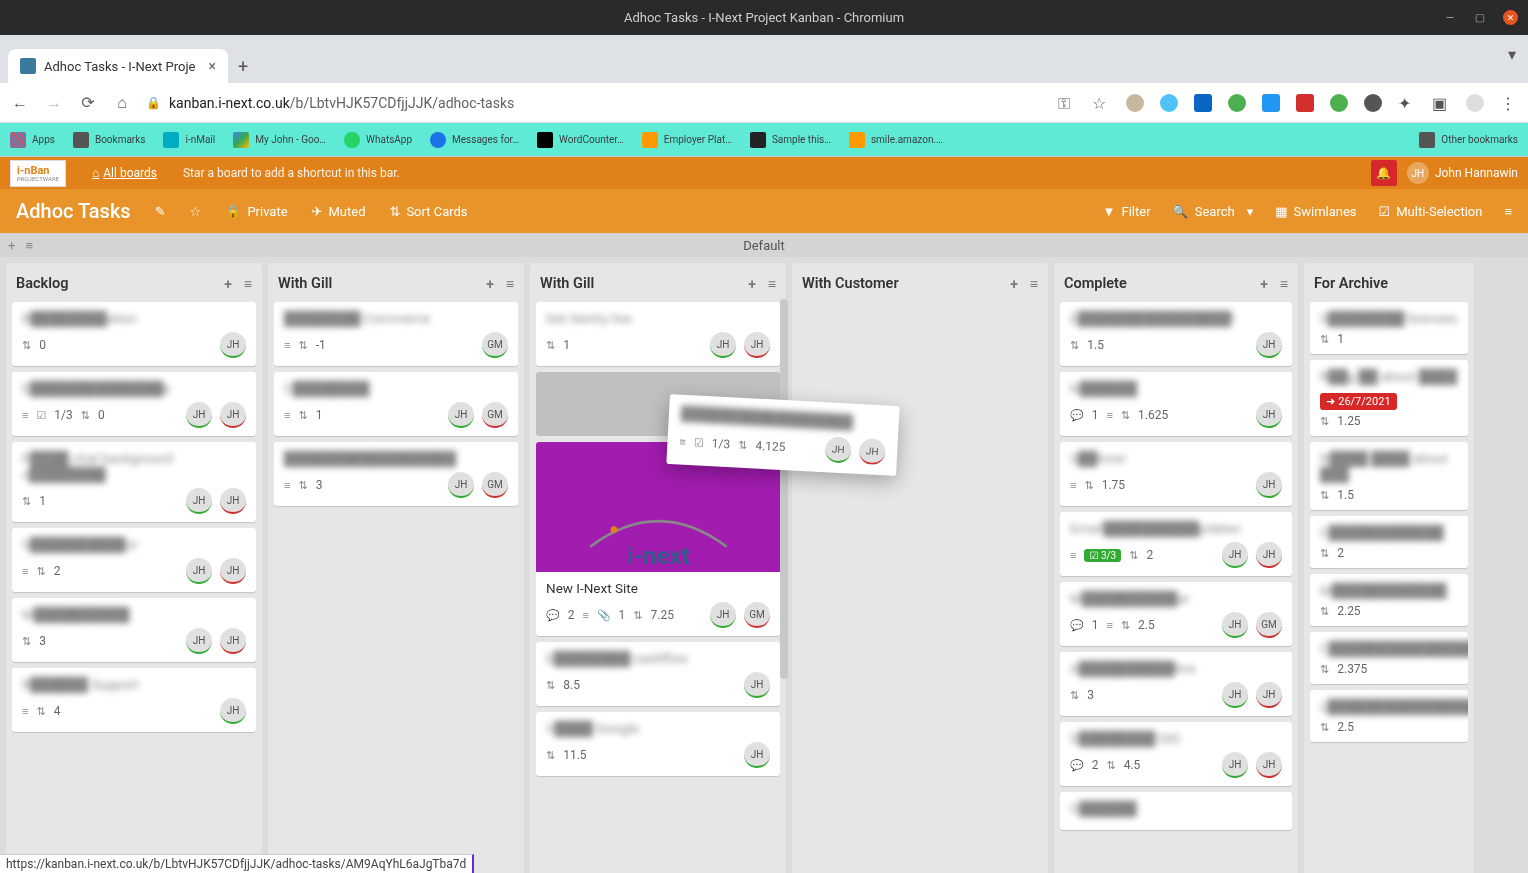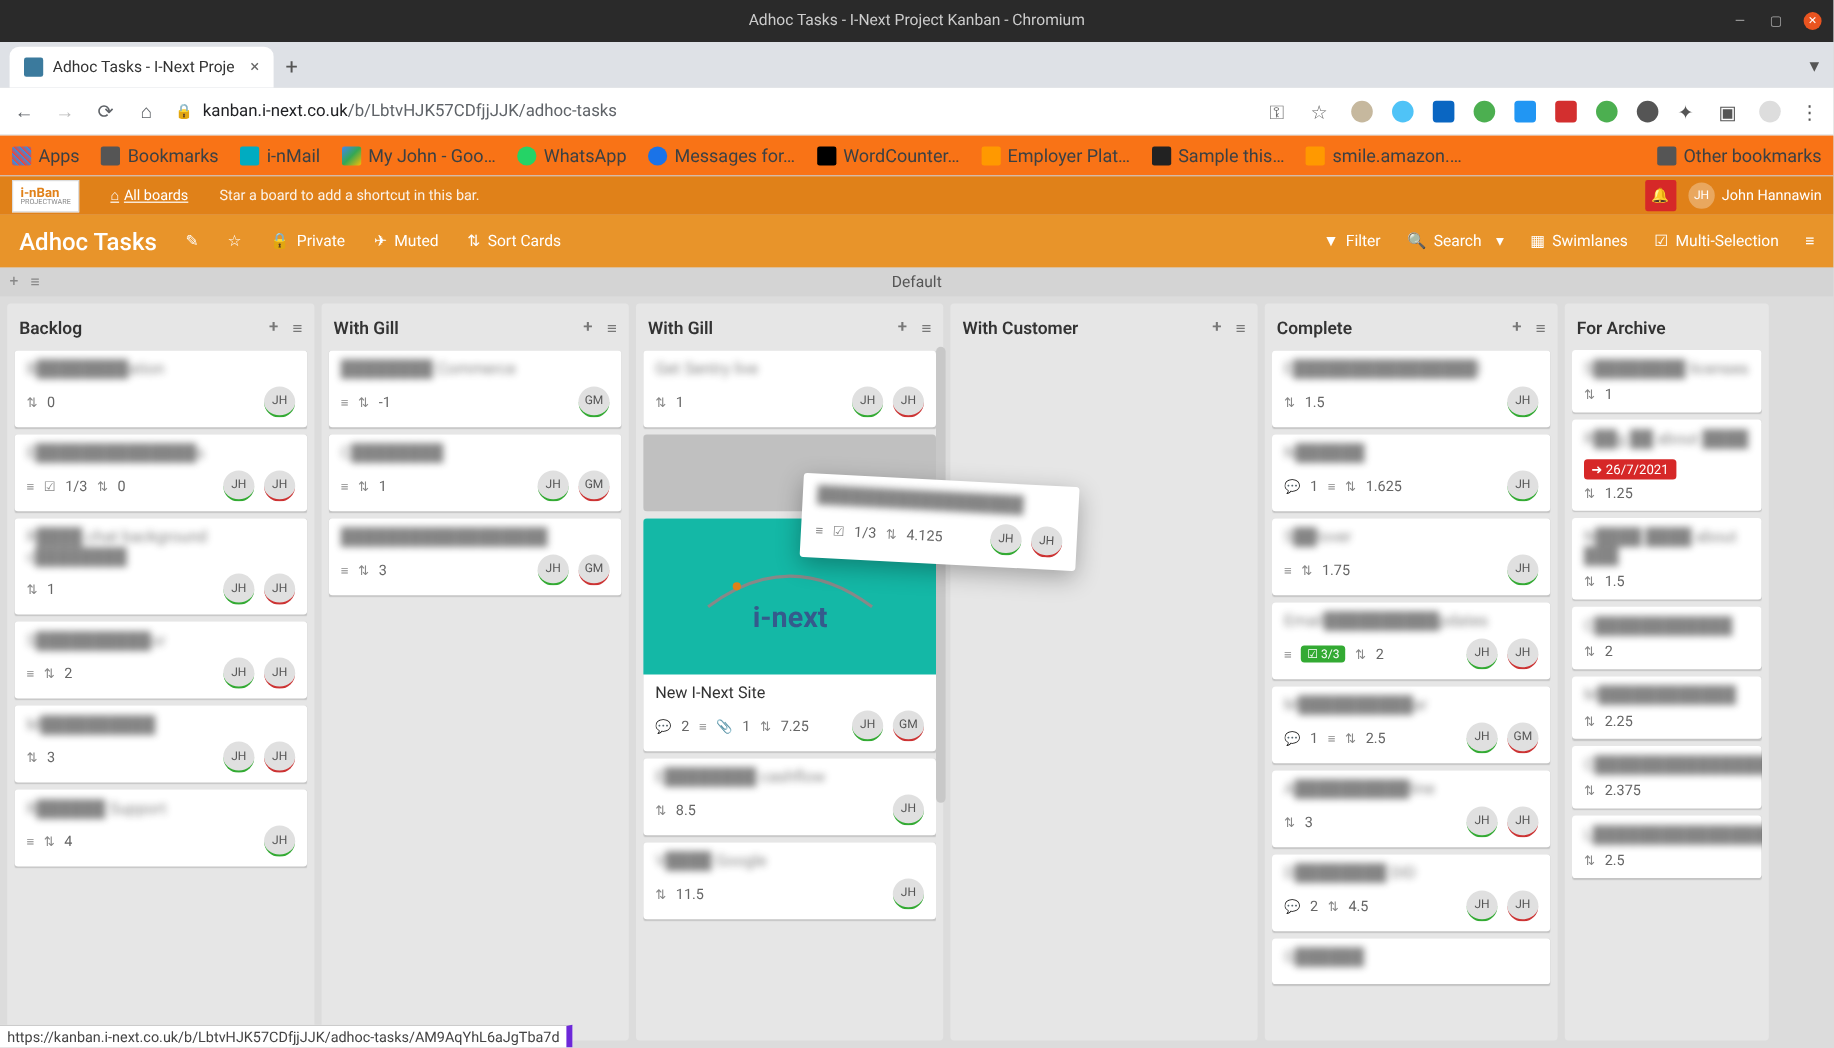--- a/index.html
+++ b/index.html
@@ -1,37 +1,37 @@
 <!DOCTYPE html>
 <html><head>
 <meta charset="utf-8">
 <style>
 *{box-sizing:border-box;margin:0;padding:0;font-family:-apple-system,BlinkMacSystemFont,"Segoe UI",Roboto,Arial,sans-serif}
 body{background:#dcdcdc;width:1528px;height:873px;overflow:hidden;position:relative}
 .titlebar{background:#2a2a2a;color:#ccc;height:35px;display:flex;align-items:center;justify-content:center;font-size:13px;position:relative}
 .titlebar .win-controls{position:absolute;right:10px;display:flex;gap:16px}
 .titlebar .win-controls span{width:14px;height:14px;display:inline-flex;align-items:center;justify-content:center;color:#aaa;font-size:11px}
 .titlebar .win-controls .close{background:#e95420;border-radius:50%;width:15px;height:15px;color:#fff;font-size:9px}
-.chrome-tabs{background:#dee1e6;height:38px;display:flex;align-items:flex-end;padding:0 8px;position:relative}
+.chrome-tabs{background:#dee1e6;height:48px;display:flex;align-items:flex-end;padding:0 8px;position:relative}
 .tab{background:#fff;height:34px;border-radius:8px 8px 0 0;padding:0 12px;display:flex;align-items:center;gap:8px;font-size:13px;color:#333;width:220px}
 .tab .favicon{width:16px;height:16px;background:#3b7a9d;border-radius:2px}
 .tab .tab-title{flex:1;white-space:nowrap;overflow:hidden;text-overflow:ellipsis}
 .tab .tab-close{color:#666;font-size:14px}
 .newtab{margin-left:10px;color:#555;font-size:18px;padding-bottom:6px}
 .chrome-tabs .menu-v{position:absolute;right:12px;top:10px;color:#555}
 .addr-bar{background:#fff;height:40px;display:flex;align-items:center;padding:0 10px;gap:14px;border-bottom:1px solid #ddd}
 .addr-bar .nav-btn{color:#5f6368;font-size:16px;width:20px;text-align:center}
 .addr-bar .nav-btn.fwd{color:#bbb}
 .url-box{flex:1;display:flex;align-items:center;gap:8px;font-size:14px;color:#202124}
 .url-box .lock{color:#5f6368;font-size:12px}
 .url-box .domain{color:#202124}
 .url-box .path{color:#5f6368}
 .ext-icons{display:flex;gap:16px;align-items:center}
 .ext-icons span{width:18px;height:18px;display:inline-block;border-radius:3px}
-.bookmarks-bar{background:#f97316;height:34px;display:flex;align-items:center;padding:0 10px;gap:18px;font-size:15px;color:#3c4043;border-bottom:1px solid #ccc}
+.bookmarks-bar{background:#5eead4;height:34px;display:flex;align-items:center;padding:0 10px;gap:18px;font-size:10px;color:#3c4043;border-bottom:1px solid #ccc}
 .bm-item{display:flex;align-items:center;gap:6px;white-space:nowrap}
 .bm-item .bi{width:16px;height:16px;background:#888;border-radius:2px;display:inline-block}
 .bookmarks-bar .other{margin-left:auto}
 .app-top{background:#e08119;height:32px;display:flex;align-items:center;padding:0 10px;gap:26px;font-size:12px;color:#fff}
 .app-logo{background:#fff;color:#e08119;font-weight:bold;padding:4px 6px;font-size:11px;border:1px solid #ddd;line-height:1}
 .app-logo small{display:block;font-size:6px;color:#888;font-weight:normal}
 .all-boards{display:flex;align-items:center;gap:4px;text-decoration:underline}
 .app-top .user-area{margin-left:auto;display:flex;align-items:center;gap:10px}
 .bell-btn{background:#d62828;width:26px;height:26px;display:flex;align-items:center;justify-content:center;border-radius:2px}
 .user-chip{display:flex;align-items:center;gap:6px;font-size:12px}
@@ -51,26 +51,26 @@
 .card{background:#fff;border-radius:3px;padding:8px 10px;box-shadow:0 1px 1px rgba(0,0,0,.15);position:relative}
 .card-title{font-size:13.5px;color:#333;margin-bottom:6px;filter:blur(3px);opacity:.6}
 .card-title.clear{filter:none;opacity:1}
 .card-footer{display:flex;align-items:center;gap:8px;font-size:12px;color:#666}
 .card-footer .spacer{flex:1}
 .mini-avatar{width:26px;height:26px;border-radius:50%;background:#e0e0e0;display:inline-flex;align-items:center;justify-content:center;font-size:10px;color:#555;border-bottom:2px solid #3a3}
 .mini-avatar.red{border-bottom-color:#c33}
 .ico{font-size:11px;color:#888}
 .badge-date{background:#d62828;color:#fff;font-size:11px;padding:2px 6px;border-radius:3px;display:inline-flex;align-items:center;gap:3px;margin-bottom:4px}
 .badge-check{background:#3a3;color:#fff;font-size:10px;padding:1px 5px;border-radius:3px}
-.card-cover{background:#14b8a6;display:flex;align-items:center;justify-content:center;height:130px;margin:-8px -10px 8px;border-radius:3px 3px 0 0}
+.card-cover{background:#a21caf;display:flex;align-items:flex-end;justify-content:center;height:130px;margin:-8px -10px 8px;border-radius:3px 3px 0 0}
 .card-cover svg{max-width:70%}
 .drag-card{position:absolute;background:#fff;border-radius:3px;padding:10px 12px;box-shadow:0 6px 20px rgba(0,0,0,.3);transform:rotate(3deg);width:230px;z-index:100}
 .drag-card .card-title{filter:blur(3px);opacity:.6;margin-bottom:8px}
 .placeholder{background:#c0c0c0;height:64px;border-radius:3px}
-.status-link{position:absolute;bottom:0;left:0;background:#fff;font-size:12px;color:#444;padding:2px 6px;border-top:1px solid #ccc;border-right:5px solid #6d28d9}
+.status-link{position:absolute;bottom:0;left:0;background:#fff;font-size:12px;color:#444;padding:2px 6px;border-top:1px solid #ccc;border-right:2px solid #6d28d9}
 .list-scroll-ind{position:absolute;right:-2px;top:36px;width:8px;height:380px;background:#c8c8c8;border-radius:4px}
 </style>
 </head>
 <body>
 
 <div class="titlebar">
   <span>Adhoc Tasks - I-Next Project Kanban - Chromium</span>
   <div class="win-controls">
     <span>—</span>
     <span>▢</span>

